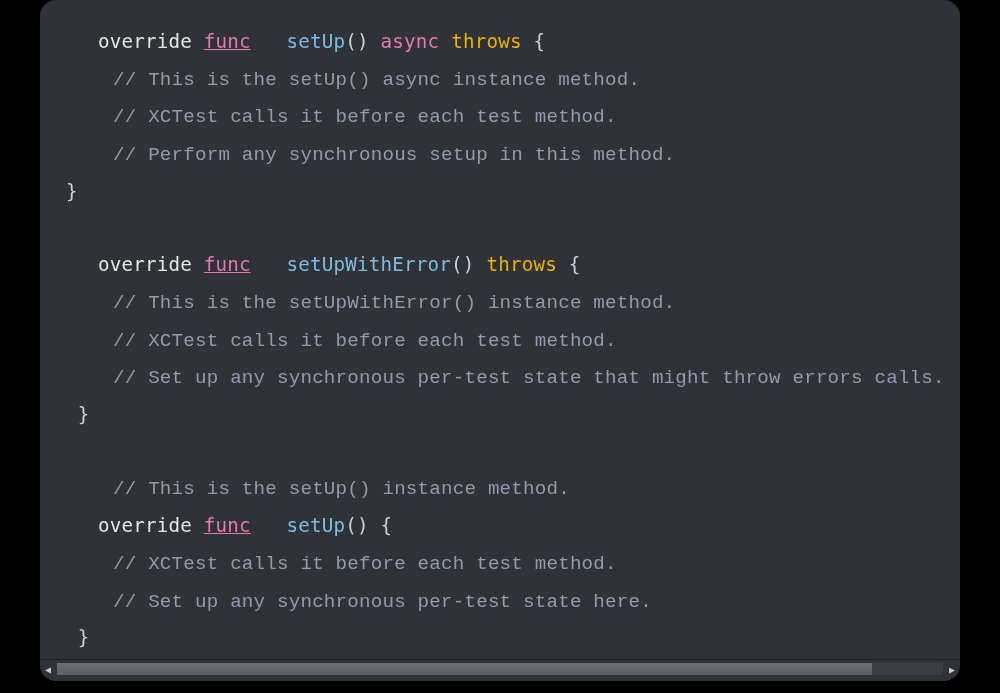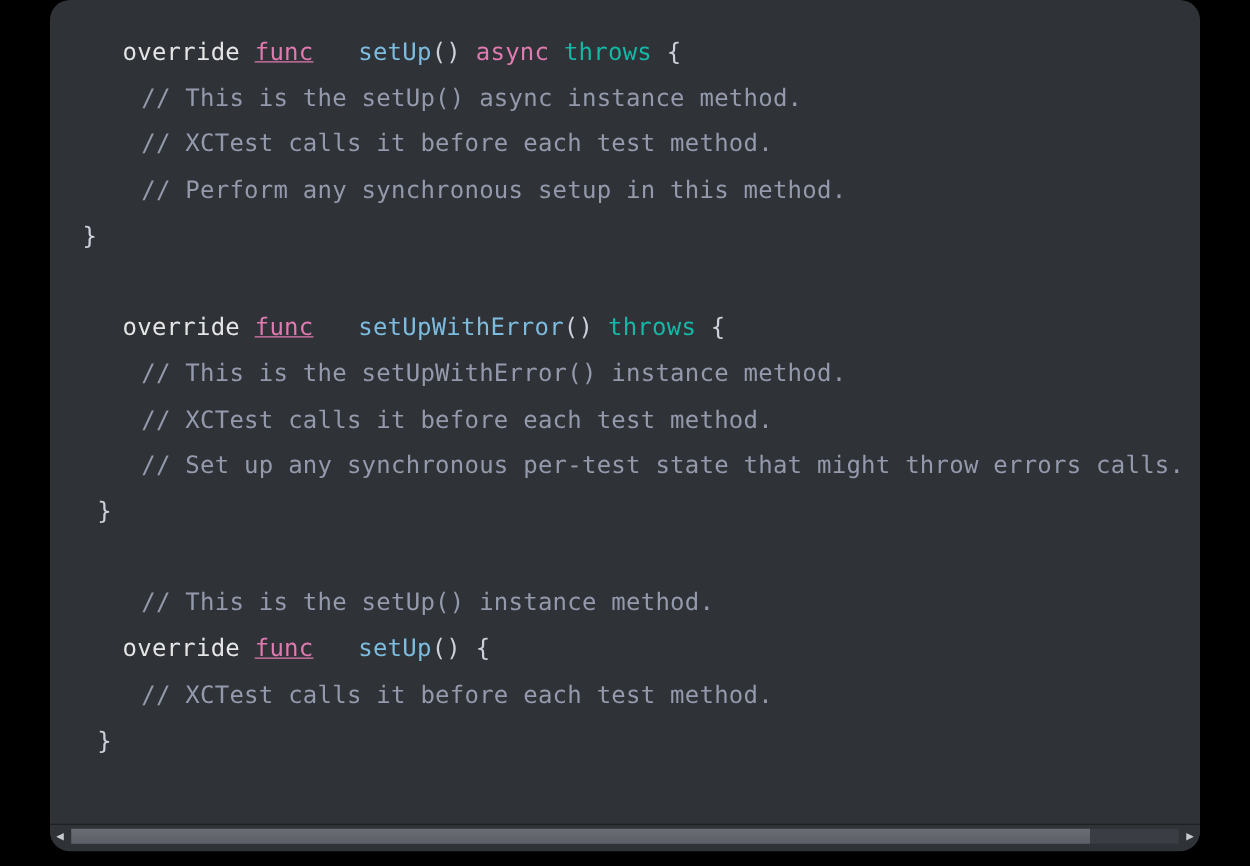--- a/index.html
+++ b/index.html
@@ -36,23 +36,23 @@
     white-space: pre;
     font-size: 19.2px;
     line-height: 36.7px;
     color: #949aac;
     letter-spacing: 0.2px;
   }
   .tok-override { color: #e5e5e5; margin-left: 32px; }
   .tok-func     { color: #e07ab1; text-decoration: underline; }
   .tok-name     { color: #7dbcde; margin-left: 24px; }
   .tok-async    { color: #e07ab1; }
-  .tok-throws   { color: #14b8a6; }
+  .tok-throws   { color: #eab308; }
   .tok-punct    { color: #cbd0da; }
-  .tok-comment  { color: #949aac; }
+  .tok-comment  { color: #949aac; font-family: Liberation Mono, monospace; }
   .blank-line   { height: 36.7px; }
 
   .scrollbar {
     position: absolute;
     left: 0;
     right: 0;
     bottom: 3px;
     height: 18px;
     background: #2f3237;
     display: flex;
@@ -100,20 +100,21 @@
       <div class="blank-line"></div>
       <div class="code-line"><span class="tok-override">override</span><span> </span><span class="tok-func">func</span><span> </span><span class="tok-name">setUpWithError</span><span class="tok-punct">()</span><span> </span><span class="tok-throws">throws</span><span> </span><span class="tok-punct">{</span></div>
       <div class="code-line"><span>    </span><span class="tok-comment">// This is the setUpWithError() instance method.</span></div>
       <div class="code-line"><span>    </span><span class="tok-comment">// XCTest calls it before each test method.</span></div>
       <div class="code-line"><span>    </span><span class="tok-comment">// Set up any synchronous per-test state that might throw errors calls.</span></div>
       <div class="code-line"><span> </span><span class="tok-punct">}</span></div>
       <div class="blank-line"></div>
       <div class="code-line"><span>    </span><span class="tok-comment">// This is the setUp() instance method.</span></div>
       <div class="code-line"><span class="tok-override">override</span><span> </span><span class="tok-func">func</span><span> </span><span class="tok-name">setUp</span><span class="tok-punct">()</span><span> </span><span class="tok-punct">{</span></div>
       <div class="code-line"><span>    </span><span class="tok-comment">// XCTest calls it before each test method.</span></div>
+      <div class="code-line"><span>    </span><span class="tok-comment">// Set up any synchronous per-test state here.</span></div>
       <div class="code-line"><span> </span><span class="tok-punct">}</span></div>
     </div>
 
   <div class="scrollbar">
     <div class="sb-arrow">◀</div>
     <div class="sb-track">
       <div class="sb-thumb"></div>
     </div>
     <div class="sb-arrow">▶</div>
   </div>

